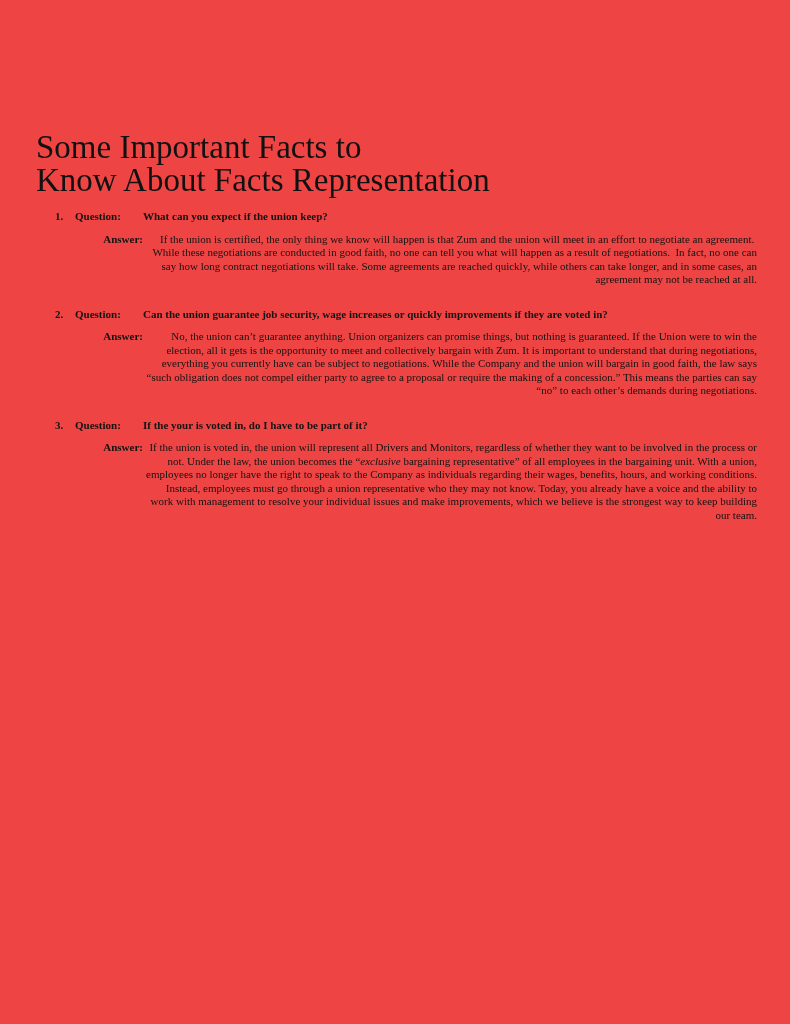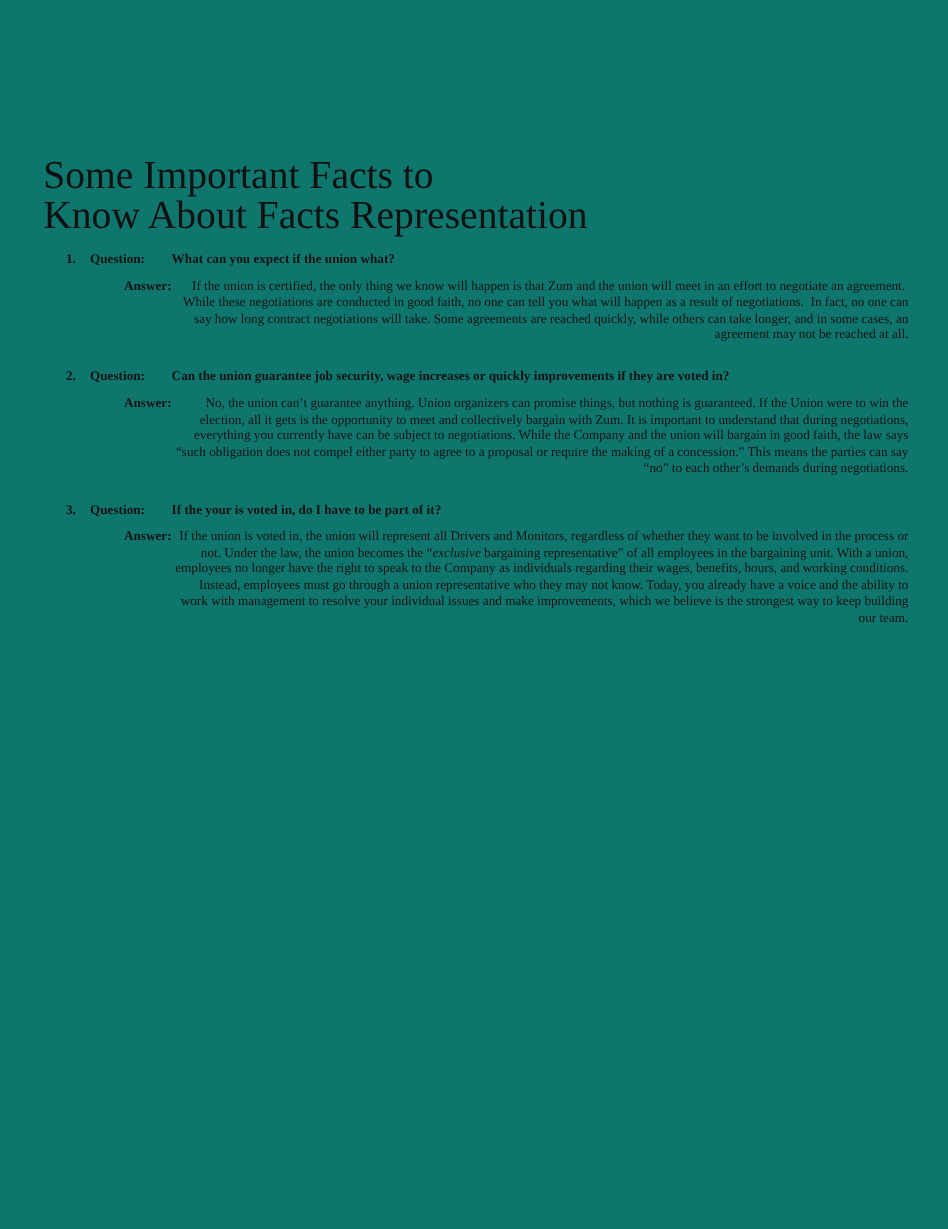--- a/index.html
+++ b/index.html
@@ -4,21 +4,21 @@
 <style>
   html, body {
     margin: 0;
     padding: 0;
     background: #ffffff;
   }
   .page {
     position: relative;
     width: 790px;
     height: 1024px;
-    background: #0f766e;
+    background: #ef4444;
     font-family: "Liberation Serif", serif;
     color: #131313;
     overflow: hidden;
   }
   .doc-title {
     margin: 131px 33px 0 36px;
     font-size: 33px;
     line-height: 33px;
     font-weight: 400;
     color: #111111;
@@ -76,21 +76,21 @@
     <span class="title-line">Know About Facts Representation</span>
   </h1>
 
 
   <div class="qa-list">
 
     <div class="qa-item first">
       <div class="qa-row question">
         <span class="col-num">1.</span>
         <span class="col-label">Question:</span>
-        <span class="col-text">What can you expect if the union what?</span>
+        <span class="col-text">What can you expect if the union keep?</span>
       </div>
       <div class="qa-row answer">
         <span class="col-num"></span>
         <span class="col-label">Answer:</span>
         <span class="col-text"><span class="normal">If the union is certified, the only thing we know will happen is that Zum and the union will meet in an effort to negotiate an agreement.&nbsp; While these negotiations are conducted in good faith, no one can tell you what will happen as a result of negotiations.&nbsp; In fact, no one can say how long contract negotiations will take. Some agreements are reached quickly, while others can take longer, and in some cases, an agreement may not be reached at all.</span></span>
       </div>
     </div>
 
     <div class="qa-item">
       <div class="qa-row question">

